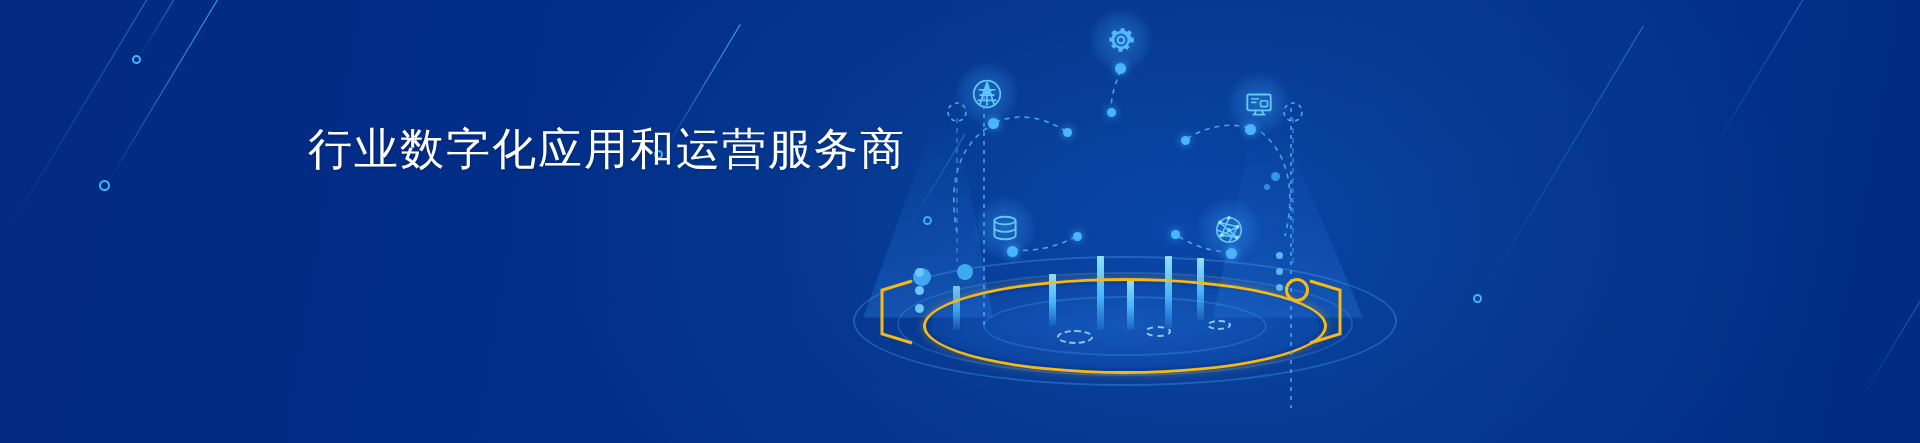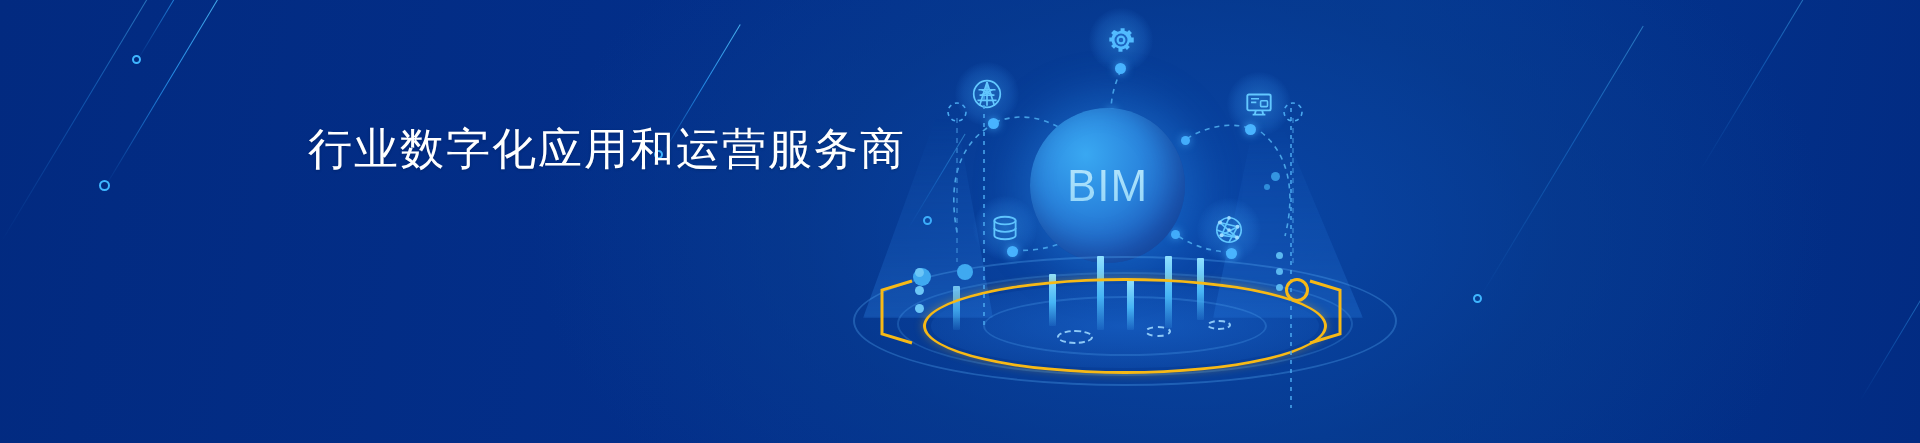--- a/index.html
+++ b/index.html
@@ -239,23 +239,20 @@
     <div class="cdot" style="left:270px;top:63px;"></div>
     <div class="cdot" style="left:400px;top:124px;"></div>
     <div class="cdot" style="left:162px;top:246px;"></div>
     <div class="cdot" style="left:381px;top:248px;"></div>
     <div class="cdot sm" style="left:218px;top:128px;"></div>
     <div class="cdot sm" style="left:262px;top:108px;"></div>
     <div class="cdot sm" style="left:336px;top:136px;"></div>
     <div class="cdot sm" style="left:228px;top:232px;"></div>
     <div class="cdot sm" style="left:326px;top:230px;"></div>
 
-    <div id="sphere">
-      <div id="sphere-label">BIM</div>
-    </div>
 
     <div id="radar">
 
       <div class="ring glow" style="left:18px;top:18px;width:544px;height:130px;"></div>
       <div class="ring glow" style="left:62px;top:34px;width:456px;height:104px;opacity:.75;"></div>
       <div class="ring fill" style="left:96px;top:46px;width:388px;height:84px;"></div>
       <div class="ring glow" style="left:148px;top:58px;width:284px;height:60px;opacity:.8;"></div>
 
       <div class="bar" style="left:214px;top:36px;height:52px;"></div>
       <div class="bar" style="left:262px;top:18px;height:74px;"></div>

